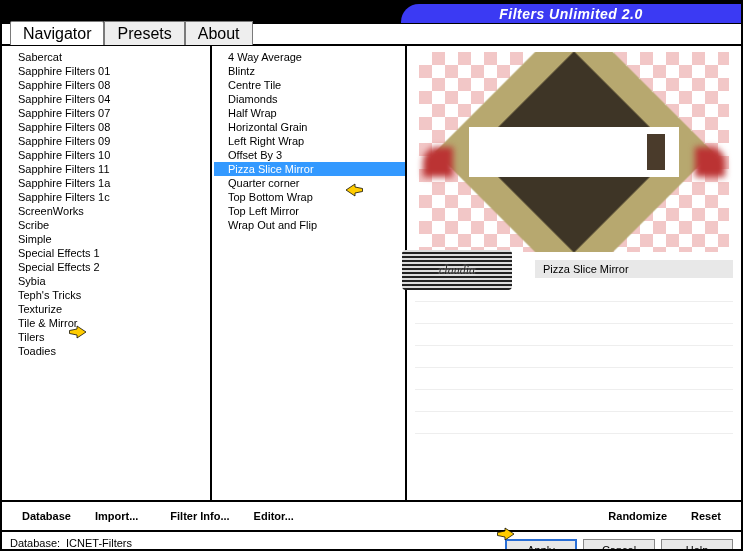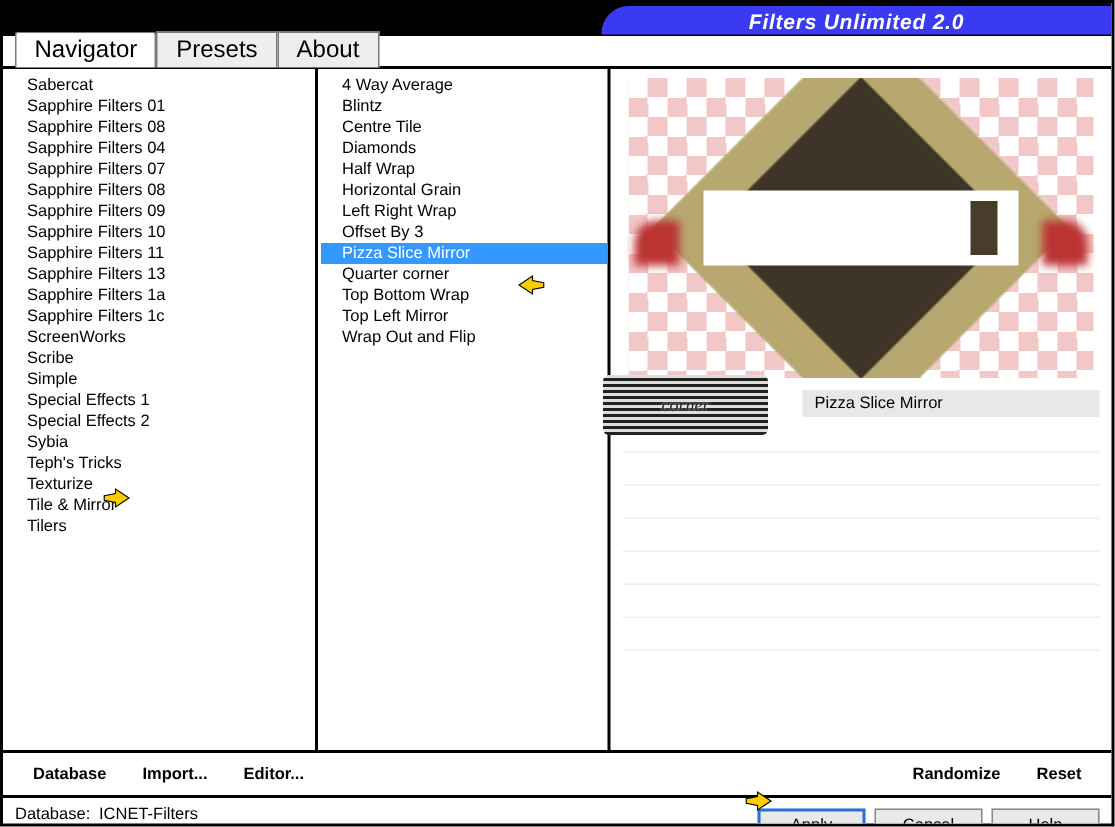--- a/index.html
+++ b/index.html
@@ -75,33 +75,33 @@
     <div class="listbox" id="cat-list">
         <div class="list-item">Sabercat</div>
         <div class="list-item">Sapphire Filters 01</div>
         <div class="list-item">Sapphire Filters 08</div>
         <div class="list-item">Sapphire Filters 04</div>
         <div class="list-item">Sapphire Filters 07</div>
         <div class="list-item">Sapphire Filters 08</div>
         <div class="list-item">Sapphire Filters 09</div>
         <div class="list-item">Sapphire Filters 10</div>
         <div class="list-item">Sapphire Filters 11</div>
-        <div class="list-item">Sapphire Filters 13</div>
         <div class="list-item">Sapphire Filters 1a</div>
         <div class="list-item">Sapphire Filters 1c</div>
         <div class="list-item">ScreenWorks</div>
         <div class="list-item">Scribe</div>
         <div class="list-item">Simple</div>
         <div class="list-item">Special Effects 1</div>
         <div class="list-item">Special Effects 2</div>
         <div class="list-item">Sybia</div>
         <div class="list-item">Teph's Tricks</div>
         <div class="list-item">Texturize</div>
         <div class="list-item">Tile &amp; Mirror</div>
         <div class="list-item">Tilers</div>
+        <div class="list-item">Toadies</div>
       </div>
   </div>
   <div class="col col2">
     <div class="listbox" id="filt-list">
         <div class="list-item">4 Way Average</div>
         <div class="list-item">Blintz</div>
         <div class="list-item">Centre Tile</div>
         <div class="list-item">Diamonds</div>
         <div class="list-item">Half Wrap</div>
         <div class="list-item">Horizontal Grain</div>
@@ -136,39 +136,40 @@
       <div class="param-row"></div>
       <div class="param-row"></div>
       <div class="param-row"></div>
     </div>
   </div>
 </div>
 
 <div class="toolbar">
   <button class="tbutton">Database</button>
   <button class="tbutton">Import...</button>
+  <button class="tbutton" style="margin-left:8px">Filter Info...</button>
   <button class="tbutton">Editor...</button>
   <div class="tspacer"></div>
   <button class="tbutton">Randomize</button>
   <button class="tbutton">Reset</button>
 </div>
 
 <div class="bottom">
   <div class="info-block">
     <div><span class="info-label">Database:</span><span>ICNET-Filters</span></div>
     <div><span class="info-label">Filters:</span></div>
   </div>
   <div class="tspacer"></div>
   <button class="btn primary">Apply</button>
   <button class="btn">Cancel</button>
   <button class="btn">Help</button>
 </div>
 
 <div class="watermark">
-  <span>corner</span>
+  <span>claudia</span>
 </div>
 
 <div class="pointer" style="left:62px; top:318px;">
   <svg viewBox="0 0 32 32">
       <path d="M6 14l10-2v-4l12 8-12 8v-4l-10-2z" fill="#ffcc00" stroke="#000"></path>
     </svg>
 </div>
 <div class="pointer" style="left:340px; top:176px;">
   <svg viewBox="0 0 32 32">
       <path d="M26 14l-10-2v-4l-12 8 12 8v-4l10-2z" fill="#ffcc00" stroke="#000"></path>

